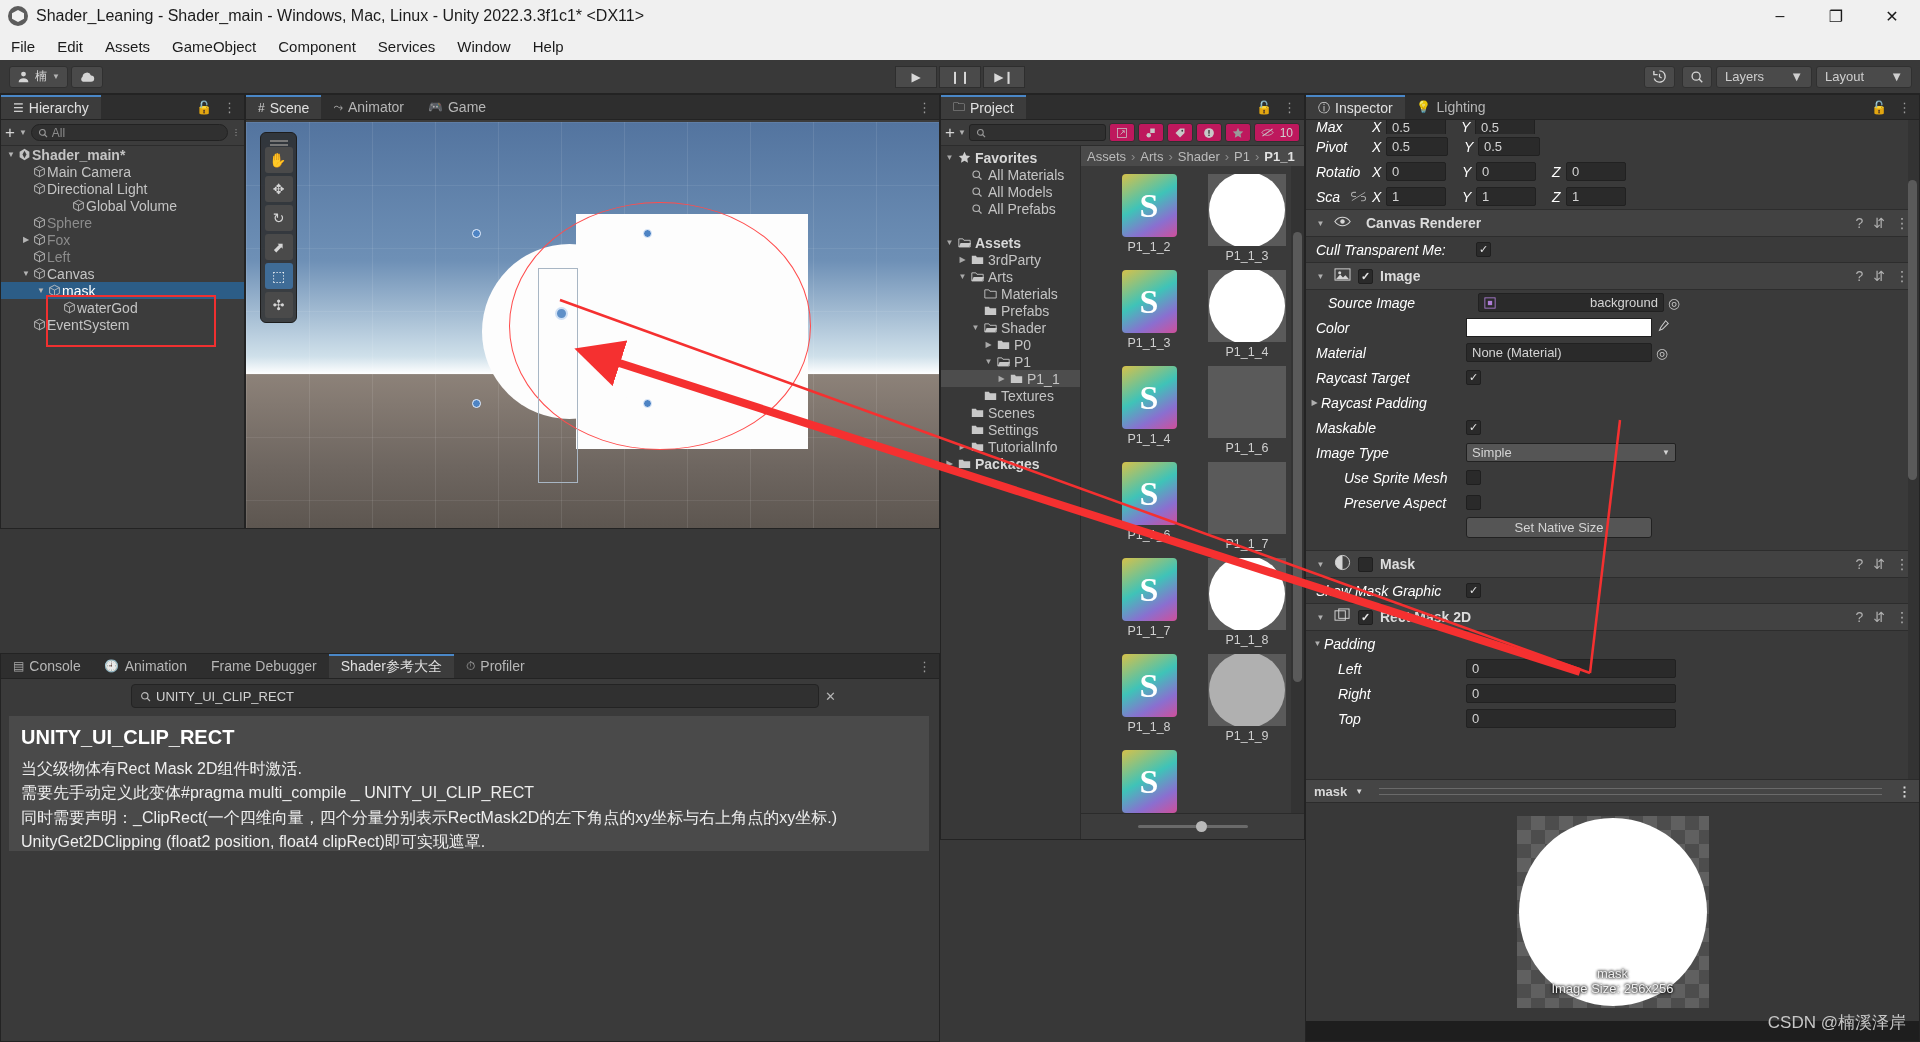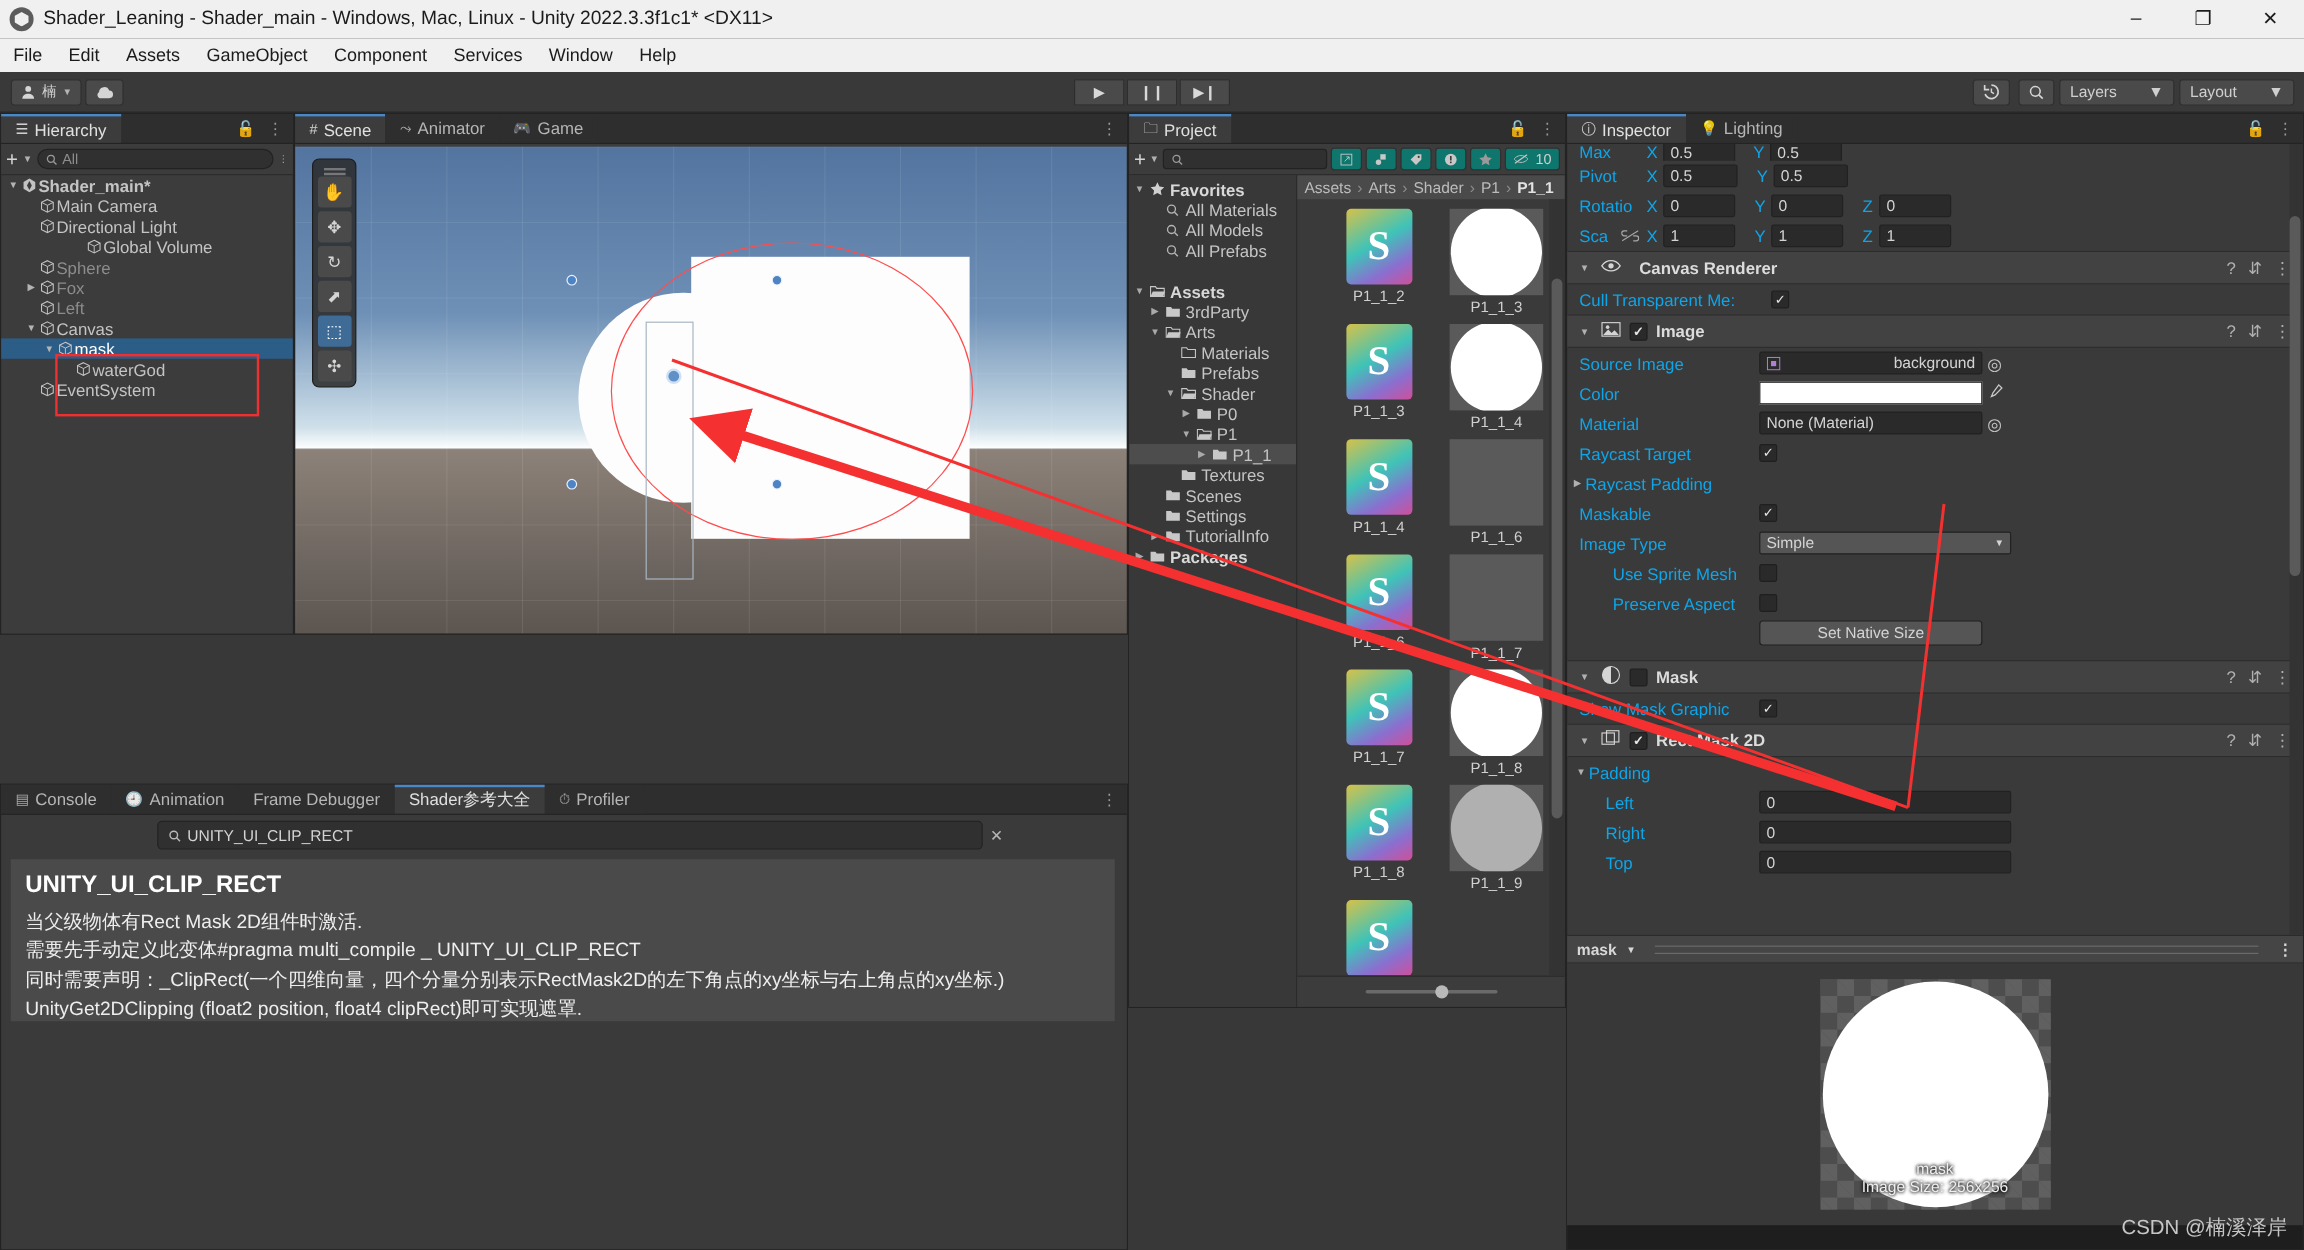--- a/index.html
+++ b/index.html
@@ -106,21 +106,21 @@
     position:absolute; border:2px solid #f03030; pointer-events:none;
   }
 
   
   #scene{ left:245px; top:94px; width:695px; height:435px; }
   .scene-toolbar{
     height:27px; background:#3c3c3c; display:flex; align-items:center; gap:3px;
     padding:0 6px; border-bottom:1px solid #232323;
   }
   .st-btn{
-    height:20px; padding:0 6px; background:#0f766e; border:1px solid #303030; border-radius:3px;
+    height:20px; padding:0 6px; background:#be185d; border:1px solid #303030; border-radius:3px;
     display:flex; align-items:center; gap:4px; font-size:12px; color:#d0d0d0;
   }
   .st-btn.on{ background:#42719b; border-color:#35587a; color:#fff; }
   .st-btn.ghost{ background:#3c3c3c; border-color:transparent; color:#8f8f8f; }
   .sep{ width:1px; height:16px; background:#2b2b2b; margin:0 4px; }
   .viewport{ position:absolute; left:0; top:27px; right:0; bottom:0; overflow:hidden; }
   .sky{
     position:absolute; left:0; top:0; width:100%; height:62%;
     background:linear-gradient(#53749f 0%,#6e90b6 55%,#cfe0ea 93%,#ffffff 100%);
   }
@@ -176,21 +176,21 @@
   .trow.sel{ background:#4d4d4d; }
   .trow .tri{ width:13px; text-align:center; font-size:8px; color:#a9a9a9; flex:none; }
   .trow .gi{ width:16px; flex:none; display:flex; justify-content:center; font-size:12px; }
   .trow.bold{ font-weight:bold; color:#d8d8d8; }
   .proj-right{ flex:1; position:relative; overflow:hidden; }
 
   
   #inspector{ left:1305px; top:94px; width:615px; height:948px; background:#3a3a3a; }
   .insp-body{ position:absolute; left:0; top:25px; right:0; bottom:0; overflow:hidden; font-size:14px; }
   .irow{ display:flex; align-items:center; height:25px; padding-left:10px; }
-  .ilabel{ color:#0ea5e9; }
+  .ilabel{ color:#ffffff;font-style:italic; }
   .ifield{
     height:19px; background:#2a2a2a; border:1px solid #212121; border-radius:2px;
     display:flex; align-items:center; padding:0 5px; color:#d4d4d4; font-size:13px;
   }
   .comp-header{
     height:28px; background:#424242; border-top:1px solid #2d2d2d; border-bottom:1px solid #2d2d2d;
     display:flex; align-items:center; gap:7px; padding-left:8px; font-weight:bold; color:#dcdcdc;
   }
   .comp-header .rightics{ margin-left:auto; display:flex; gap:10px; padding-right:10px; color:#b0b0b0; font-weight:normal; }
   .chk{
@@ -1032,21 +1032,21 @@
         </span>
         <span class="chk">✓</span>
         <span>Image</span>
         <span class="rightics">
           <span>?</span>
           <span>⇵</span>
           <span>⋮</span>
         </span>
       </div>
       <div class="irow">
-        <span class="ilabel" style="width:150px;">Source Image</span>
+        <span class="ilabel" style="width:150px;margin-left:12px;">Source Image</span>
         <span class="ifield" style="width:186px;justify-content:space-between;gap:5px;">
           <svg width="12" height="12" viewBox="0 0 14 14">
               <rect x="1" y="1" width="12" height="12" stroke="#b07fd8" fill="none"></rect>
               <rect x="4.5" y="4.5" width="5" height="5" fill="#b07fd8"></rect>
             </svg>
           <span>background</span>
         </span>
         <span style="margin-left:4px;">◎</span>
       </div>
       <div class="irow">

